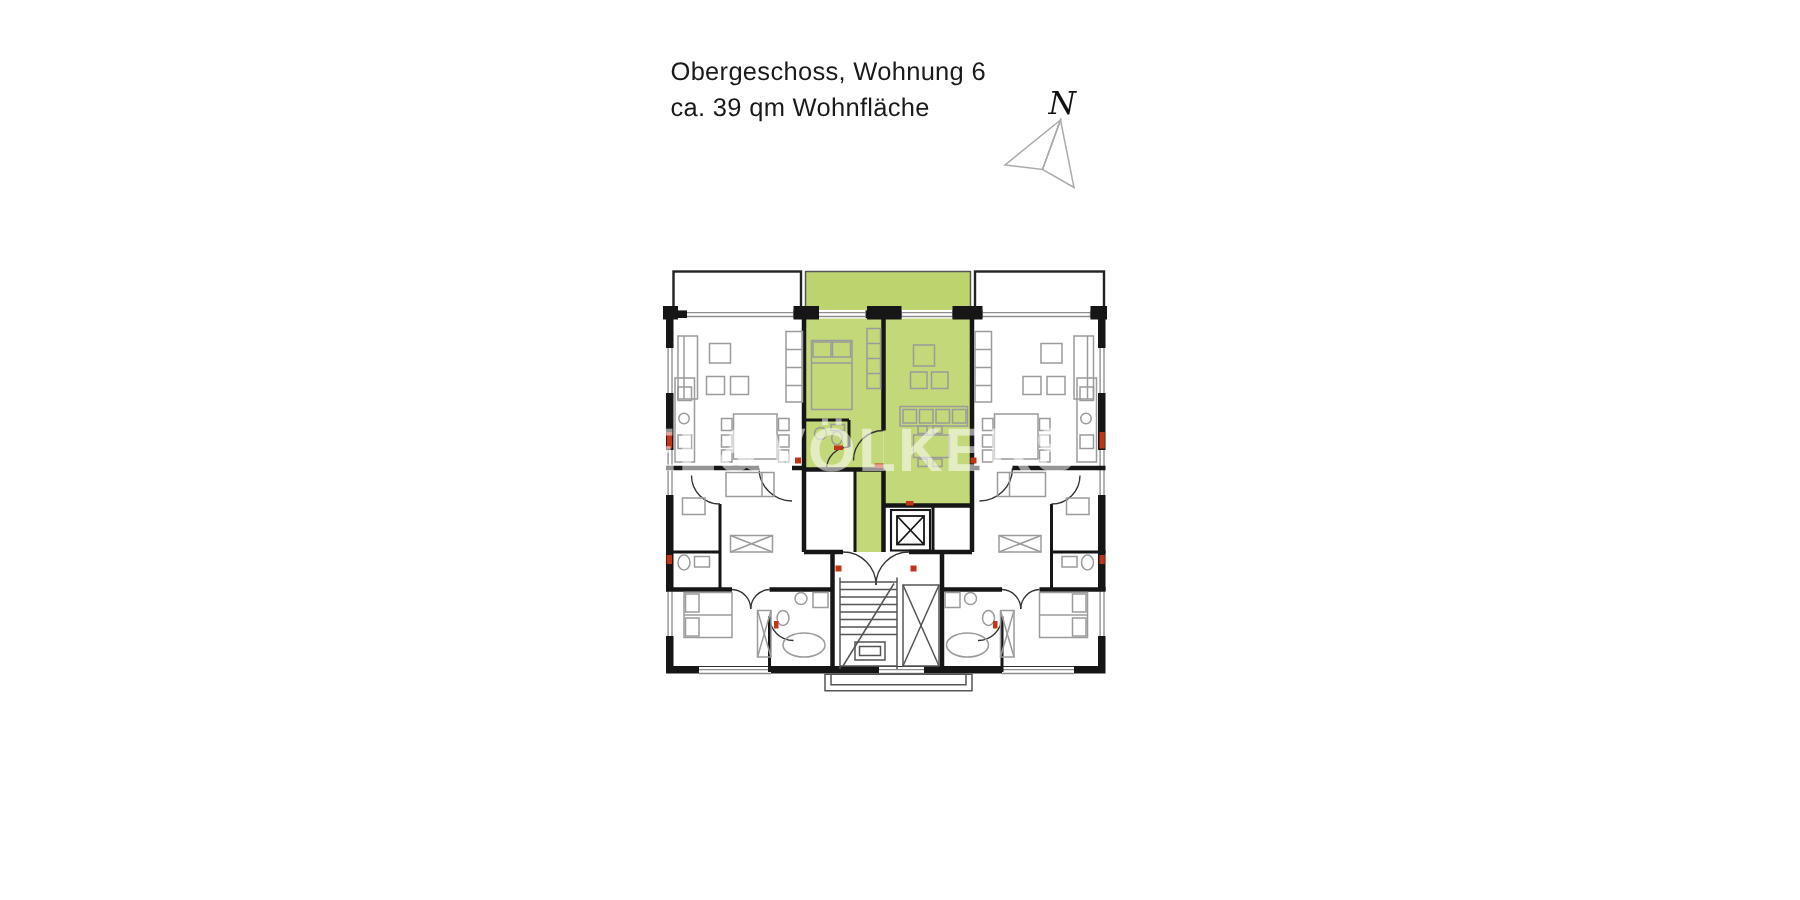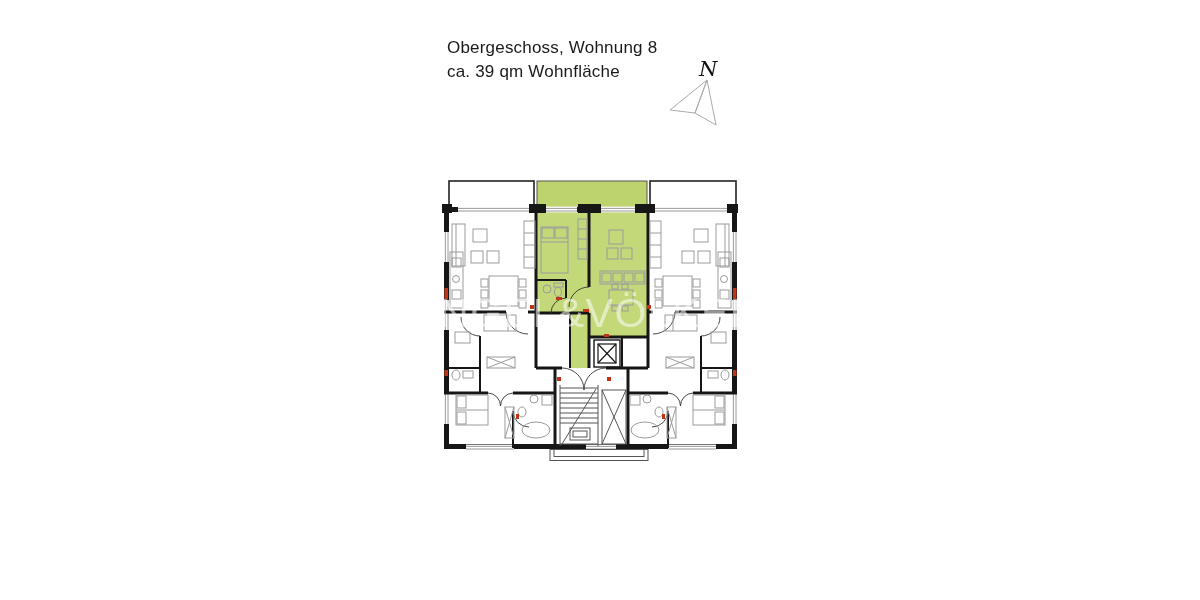--- a/index.html
+++ b/index.html
@@ -4,22 +4,22 @@
 <style>
   html,body{margin:0;padding:0;background:#fff;}
   .stage{position:relative;width:1200px;height:600px;background:#fff;overflow:hidden;
          font-family:"Liberation Sans",sans-serif;}
   .title-block{position:absolute;left:447px;top:36px;color:var(--text,#1a1a1a);
                font-size:17px;line-height:24px;letter-spacing:.2px;}
   .compass{position:absolute;left:658px;top:42px;}
   .compass text{font-family:"DejaVu Serif",serif;font-style:italic;font-size:21px;fill:#111;}
   .compass polygon{fill:none;stroke:var(--compass-line,#aaa);stroke-width:1;}
   .planwrap{position:absolute;left:438px;top:175px;}
-  .watermark{position:absolute;left:330px;top:290px;width:540px;text-align:center;
-             font-size:41px;letter-spacing:1.5px;font-weight:400;
+  .watermark{position:absolute;left:330px;top:277px;width:540px;text-align:left;
+             font-size:41px;letter-spacing:1.5px;font-weight:700;
              color:var(--watermark,rgba(255,255,255,.55));z-index:5;pointer-events:none;
              white-space:nowrap;}
   
   .wall{stroke:var(--wall,#161616);fill:none;}
   .w5{stroke-width:5;} .w3{stroke-width:3;} .w2{stroke-width:2;}
   .pier{fill:var(--wall,#161616);}
   .green{fill:var(--highlight,#c3d878);}
   .greenb{fill:var(--highlight-balcony,#bdd36e);}
   .balc{fill:#fff;stroke:#222;stroke-width:1.6;}
   .winbg{fill:#fff;}
@@ -28,21 +28,21 @@
   .arc{stroke:#333;stroke-width:.9;fill:none;}
   .red{fill:var(--accent-red,#c23416);}
   .thin{stroke:#555;stroke-width:1;fill:none;}
 </style>
 </head>
 <body>
 
 <div class="stage">
 
   <div class="title-block">
-    <div>Obergeschoss, Wohnung 8</div>
+    <div>Obergeschoss, Wohnung 6</div>
     <div>ca. 39 qm Wohnfläche</div>
   </div>
 
   <svg class="compass" width="90" height="100" viewBox="655 40 90 100">
     <text x="696" y="74">N</text>
     <polygon points="704,78 667,108 692,111"></polygon>
     <polygon points="704,78 692,111 713,123"></polygon>
   </svg>
 
   <div class="planwrap">

